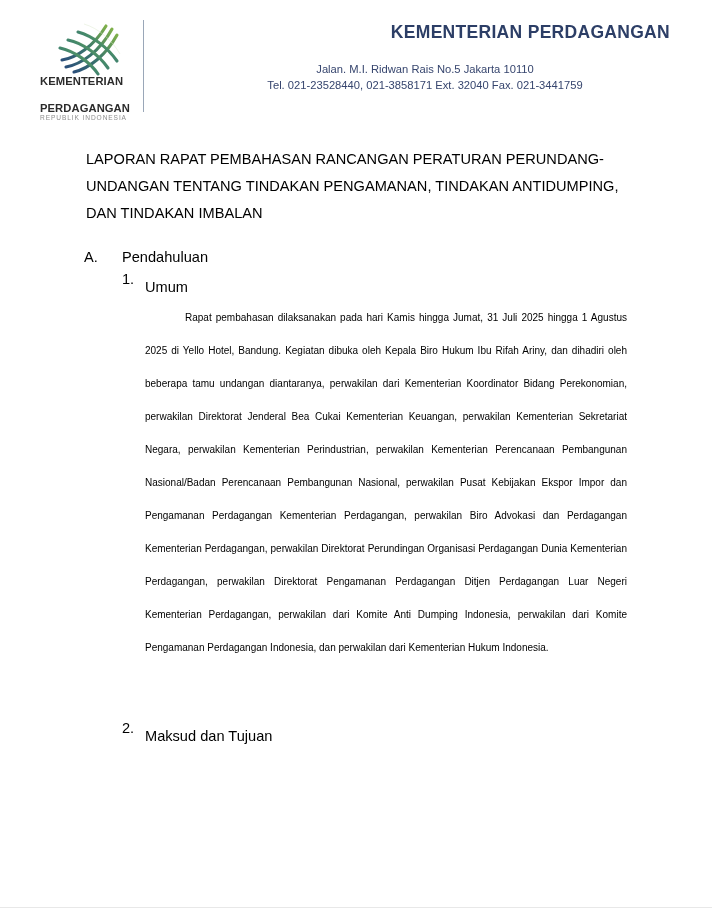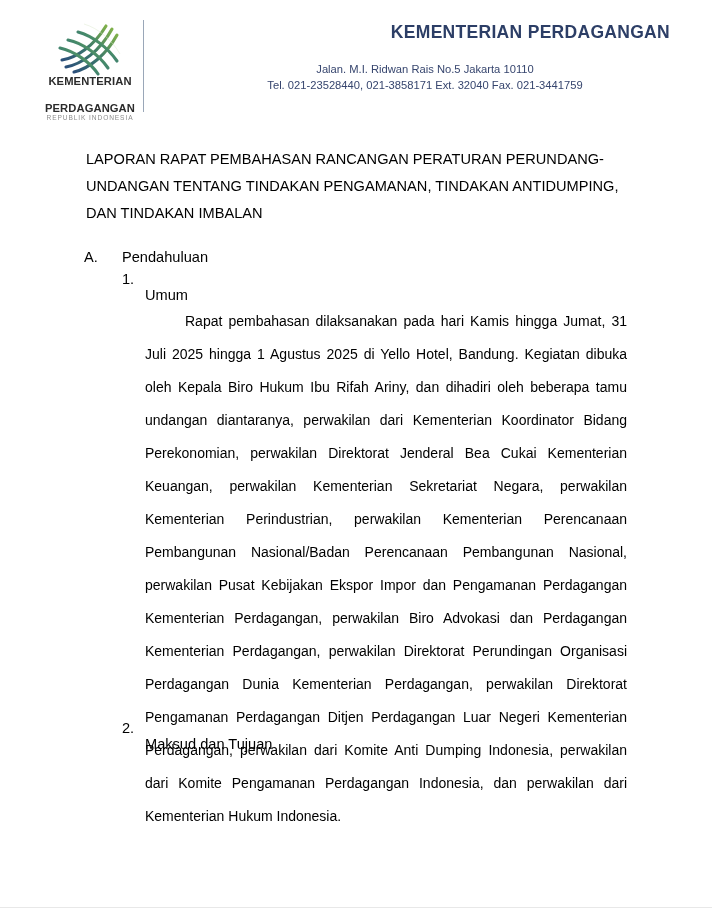--- a/index.html
+++ b/index.html
@@ -41,21 +41,20 @@
     left: 14px;
     top: 0px;
     width: 72px;
     height: 58px;
   }
   .logo-text {
     position: absolute;
     left: 0px;
     top: 58px;
     width: 100px;
-    text-align: center;
     line-height: 1.0;
   }
   .logo-text .l1, .logo-text .l2 {
     display: block;
     font-family: "Liberation Sans", sans-serif;
     font-weight: bold;
     font-size: 11.2px;
     letter-spacing: 0.1px;
     color: #2b2b2b;
   }
@@ -155,27 +154,27 @@
     margin-left: 38px;
   }
   .lvl-num .marker {
     position: absolute;
     left: 0;
     top: 0;
   }
   .lvl-num .lbl {
     position: absolute;
     left: 23px;
-    top: 16px;
+    top: 8px;
   }
 
   .para {
     margin-left: 61px;
     width: 482px;
-    font-size: 14px;
+    font-size: 10px;
     line-height: 33px;
     text-align: justify;
     text-justify: inter-word;
     text-indent: 40px;
     color: #000;
   }
 
   .block-2 {
     position: absolute;
     left: 84px;

